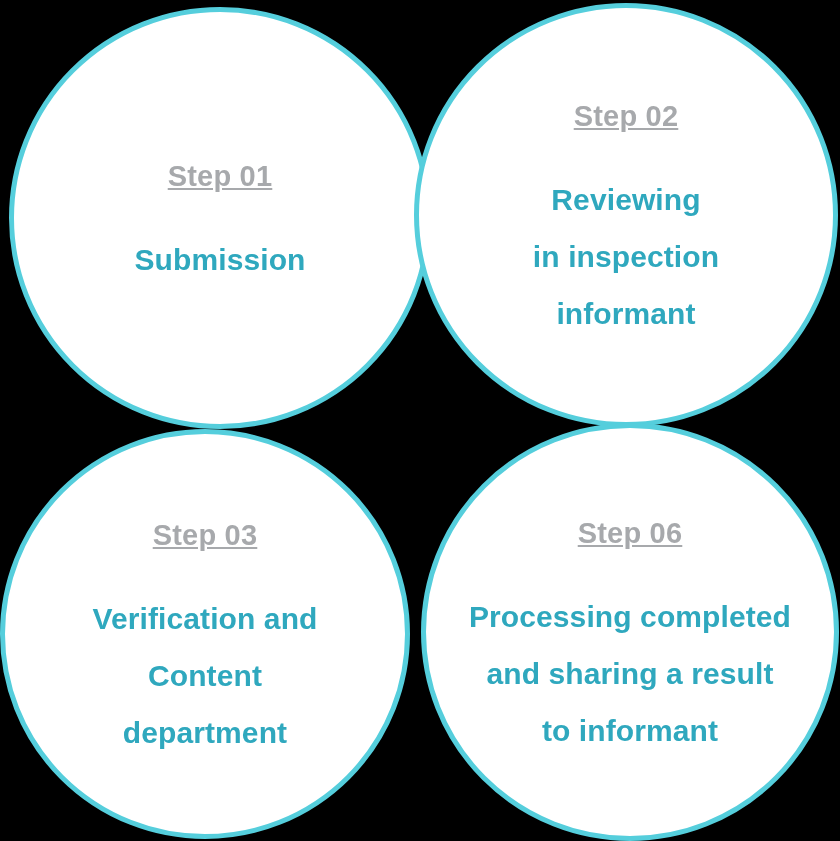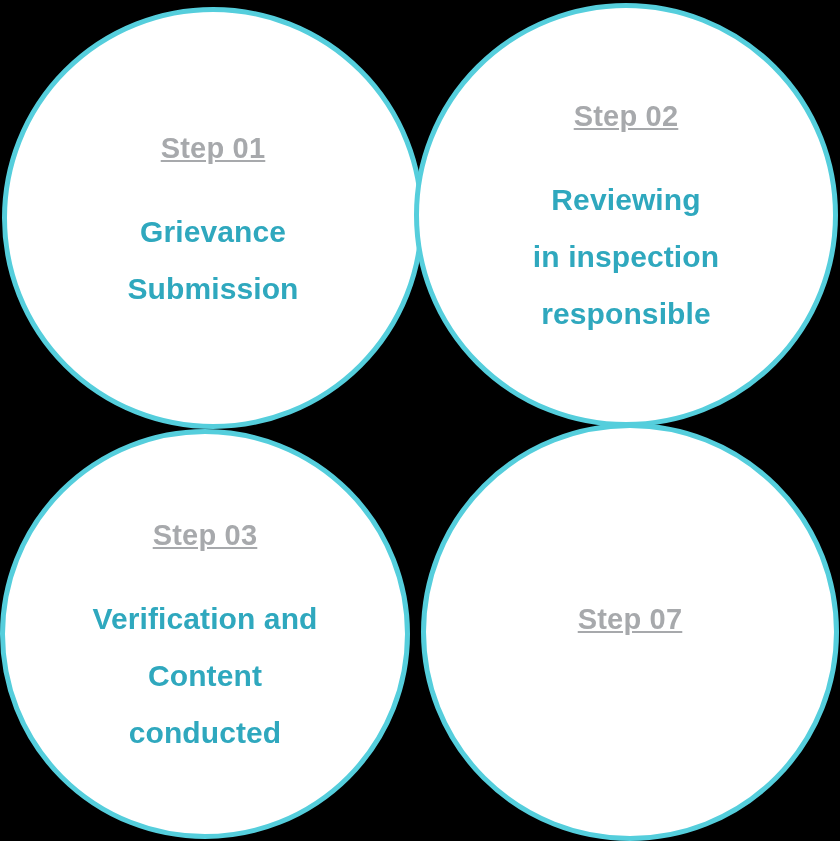--- a/index.html
+++ b/index.html
@@ -26,21 +26,21 @@
     position: absolute;
     border-radius: 50%;
     background: var(--circle-fill);
     border: 5px solid var(--circle-border);
     display: flex;
     flex-direction: column;
     align-items: center;
     justify-content: center;
     text-align: center;
   }
-  .circle.c1 { left: 2px;   top: 7px;   width: 422px; height: 422px; }
+  .circle.c1 { left: 9px;   top: 7px;   width: 422px; height: 422px; }
   .circle.c2 { left: 414px; top: 3px;   width: 424px; height: 424px; }
   .circle.c3 { left: 0px;   top: 429px; width: 410px; height: 410px; }
   .circle.c4 { left: 421px; top: 423px; width: 418px; height: 418px; }
   .step-label {
     color: var(--step-label);
     font-size: 29px;
     font-weight: 600;
     line-height: 57px;
     margin-bottom: 26px;
     letter-spacing: 0.2px;
@@ -55,40 +55,44 @@
   }
 </style>
 </head>
 <body>
 
 <div class="canvas">
 
   <div class="circle c1">
     <div class="step-label">Step 01</div>
     <div class="desc">
-      <div>Grievance</div>
       <div>Submission</div>
     </div>
   </div>
 
   <div class="circle c2">
     <div class="step-label">Step 02</div>
     <div class="desc">
       <div>Reviewing</div>
       <div>in inspection</div>
-      <div>responsible</div>
+      <div>informant</div>
     </div>
   </div>
 
   <div class="circle c3">
     <div class="step-label">Step 03</div>
     <div class="desc">
       <div>Verification and</div>
       <div>Content</div>
-      <div>conducted</div>
+      <div>department</div>
     </div>
   </div>
 
   <div class="circle c4">
-    <div class="step-label">Step 07</div>
+    <div class="step-label">Step 06</div>
+    <div class="desc">
+      <div>Processing completed</div>
+      <div>and sharing a result</div>
+      <div>to informant</div>
+    </div>
   </div>
 
 </div>
 
 </body></html>

